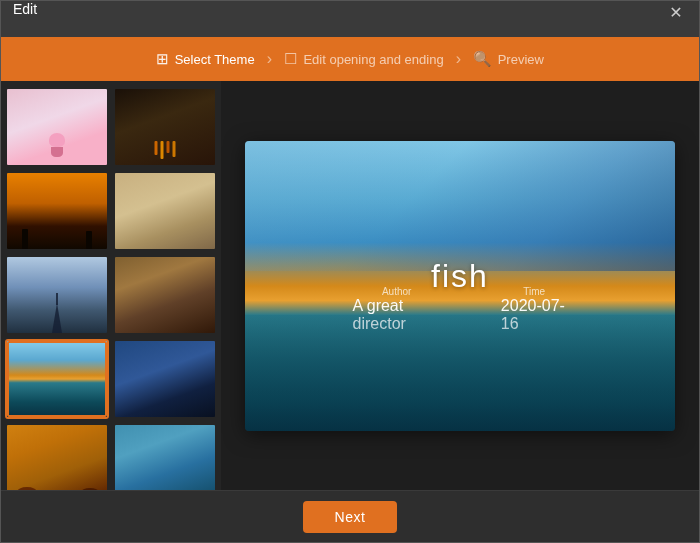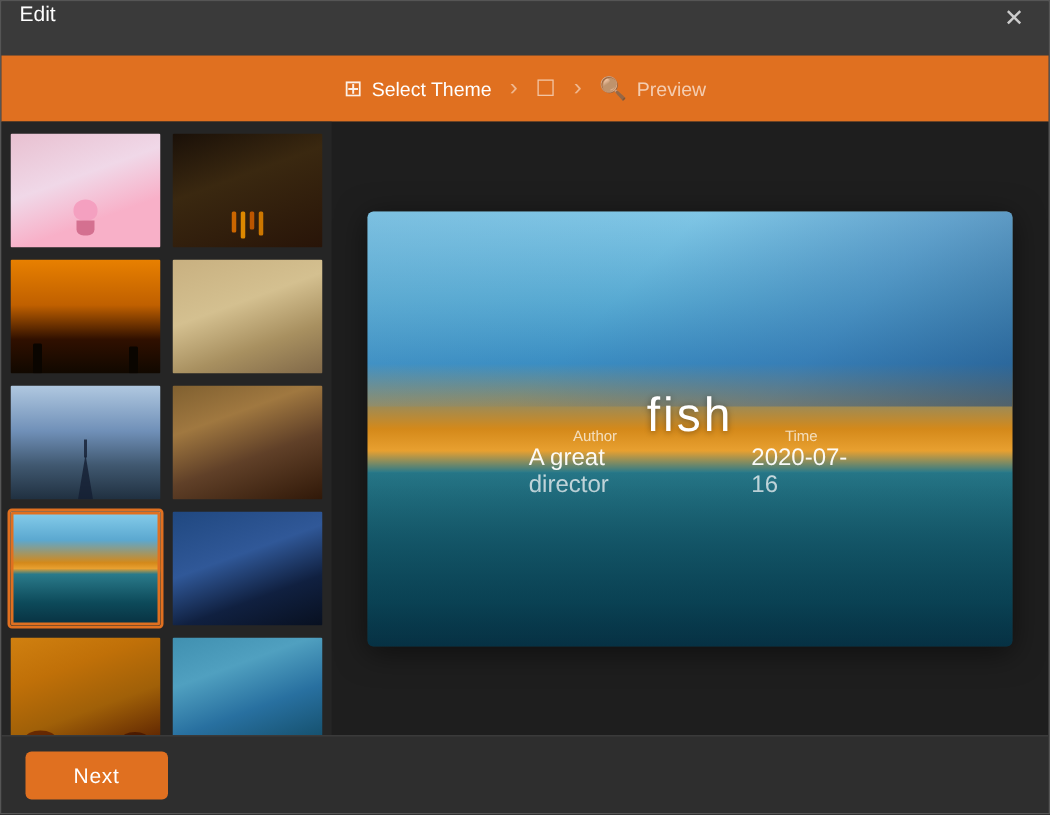--- a/index.html
+++ b/index.html
@@ -221,21 +221,21 @@
       position: relative;
       background: #252525;
     }
 
     
     .bottom-bar {
       height: 52px;
       background: #2e2e2e;
       display: flex;
       align-items: center;
-      justify-content: flex-start;
+      justify-content: center;
       padding: 0 16px;
       flex-shrink: 0;
       border-top: 1px solid #3a3a3a;
     }
 
     .next-btn {
       background: #e07020;
       color: #fff;
       border: none;
       border-radius: 4px;
@@ -277,20 +277,21 @@
   </div>
 
   <div class="step-bar">
     <div class="step-item active">
       <span class="step-icon">⊞</span>
       <span>Select Theme</span>
     </div>
     <span class="step-sep">›</span>
     <div class="step-item inactive">
       <span class="step-icon">☐</span>
+      <span>Edit opening and ending</span>
     </div>
     <span class="step-sep">›</span>
     <div class="step-item inactive">
       <span class="step-icon">🔍</span>
       <span>Preview</span>
     </div>
   </div>
 
   <div class="main-content">
 

